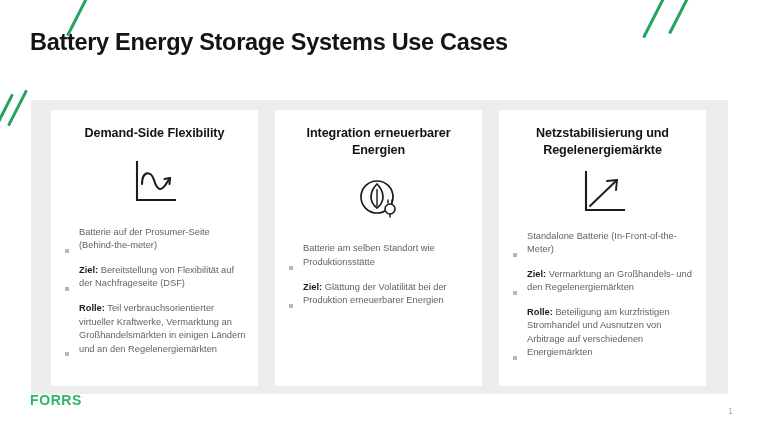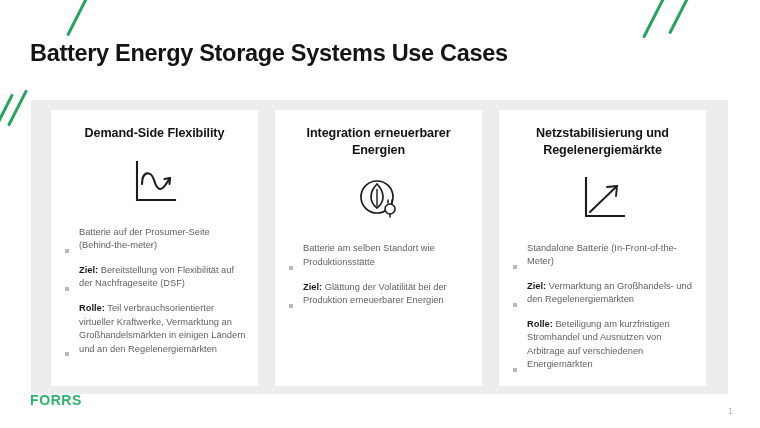--- a/index.html
+++ b/index.html
@@ -30,21 +30,20 @@
   
   .page-title {
     position: absolute;
     left: 30px;
     top: 29px;
     font-size: 23.5px;
     font-weight: bold;
     color: #141414;
     letter-spacing: -0.3px;
     white-space: nowrap;
-    margin-top: 11px;
   }
 
   
   .panel {
     position: absolute;
     left: 31px;
     top: 100px;
     width: 697px;
     height: 294px;
     background: #ededed;
@@ -58,21 +57,21 @@
     width: 657px;
     height: 276px;
     display: flex;
     gap: 17px;
   }
   .card {
     background: #ffffff;
     width: 207px;
     height: 276px;
     box-sizing: border-box;
-    padding: 12px 11px 3px 11px;
+    padding: 12px 11px 15px 11px;
     display: flex;
     flex-direction: column;
   }
   .card-title {
     text-align: center;
     font-size: 12.6px;
     font-weight: bold;
     color: #141414;
     line-height: 1.33;
     letter-spacing: -0.1px;

